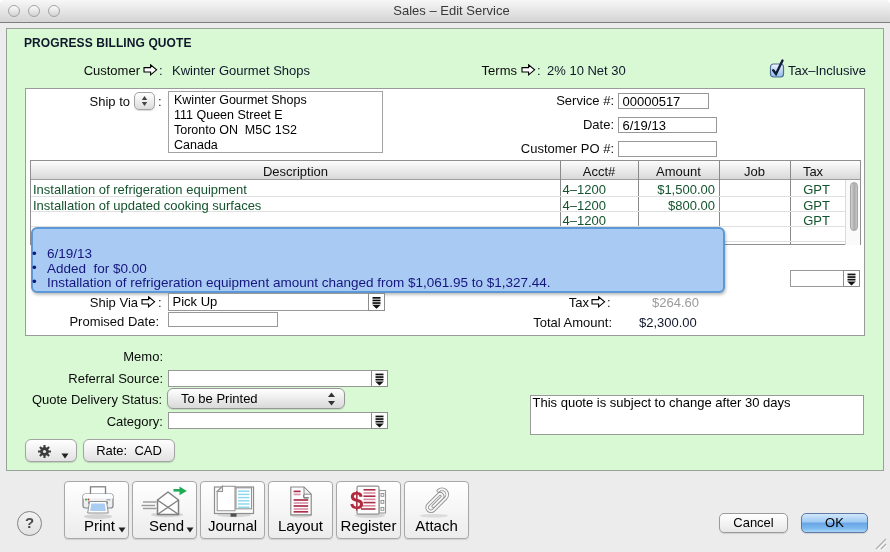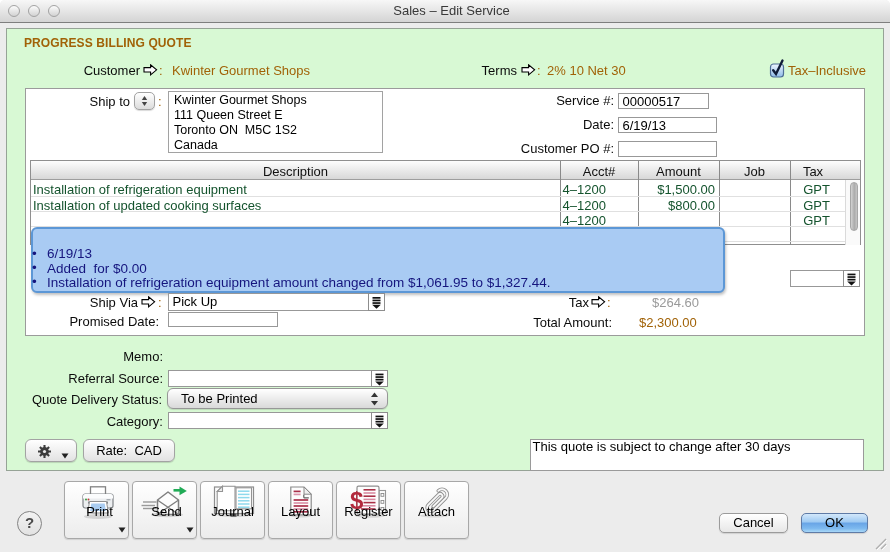--- a/index.html
+++ b/index.html
@@ -7,21 +7,21 @@
 .win { position:relative; width:890px; height:552px; background:#ececec; overflow:hidden; border-radius:5px 5px 0 0; }
 .abs { position:absolute; }
 .titlebar { position:absolute; left:0; top:0; width:890px; height:23px;
   background:linear-gradient(#f7f7f7, #d4d4d4); border-bottom:1px solid #7e7e7e; }
 .light { position:absolute; top:5px; width:12px; height:12px; border-radius:50%;
   background:linear-gradient(#fcfcfc, #d2d2d2); border:1px solid #a2a2a2; }
 .title { position:absolute; left:0; top:0; width:890px; height:22px; line-height:22px;
   text-align:center; font-size:13px; color:#383838;padding-left:13px; }
 .green { position:absolute; left:6px; top:28px; width:878px; height:443px;
   background:#d8f9d4; border:1px solid #96a396; }
-.lbl { position:absolute; font-size:13px; color:#a16207; white-space:nowrap; }
+.lbl { position:absolute; font-size:13px; color:#0f172a; white-space:nowrap; }
 .rlbl { position:absolute; font-size:13px; color:#0b0b0b; white-space:nowrap; text-align:right; }
 .field { position:absolute; background:#fff; border:1px solid #989898; font-size:13px; color:#000; }
 .field .t { position:absolute; left:3.5px; top:0px; white-space:nowrap; }
 .formbox { position:absolute; left:25px; top:88px; width:840px; height:248px; background:#fff; border:1px solid #9b9b9b; }
 .table { position:absolute; left:30px; top:160px; width:831px; height:85px; border:1px solid #8f8f8f; background:#fff; }
 .thead { position:absolute; left:0; top:0; width:829px; height:19px;
   background:linear-gradient(#fdfdfd,#d8d8d8); border-bottom:1px solid #9e9e9e; }
 .th { position:absolute; top:3px; font-size:13px; color:#111; text-align:center; }
 .vline { position:absolute; top:0; width:1px; background:#8a8a8a; }
 .hline { position:absolute; height:1px; background:#e0e0e0; }
@@ -31,35 +31,35 @@
   background:linear-gradient(90deg,#d3d3d3,#ababab 55%,#c6c6c6); border:1px solid #a6a6a6; }
 .bluebox { position:absolute; left:31px; top:227px; width:694px; height:66px;
   background:#a9cbf3; border:2px solid #5c97d6; border-radius:6px;
   box-shadow:1px 2px 3px rgba(0,0,0,0.25); }
 .bb { position:absolute; font-size:13.5px; color:#15157e; white-space:nowrap; }
 .dseg { display:inline-block; width:4.6px; height:1.5px; background:#15157e; margin-right:1.9px; vertical-align:3.2px; }
 .lbtn { position:absolute; background:#fff; border:1px solid #8d8d8d; }
 .tbtn { position:absolute; top:481px; width:65px; height:58px; border-radius:4px;
   background:linear-gradient(#ffffff,#ececec); border:1px solid #a8a8a8;
   box-shadow:0 1px 1px rgba(0,0,0,0.12); }
-.tlab { position:absolute; left:0; bottom:19px; width:100%; text-align:center; font-size:13px; color:#000;margin-top:48px; }
+.tlab { position:absolute; left:0; bottom:4px; width:100%; text-align:center; font-size:15px; color:#000;margin-top:48px; }
 .smallbtn { position:absolute; height:23px; border-radius:6px;
   background:linear-gradient(#ffffff,#e2e2e2); border:1px solid #a3a3a3;
   box-shadow:0 1px 1px rgba(0,0,0,0.15); font-size:13px; color:#000; text-align:center; }
 .cancel { position:absolute; left:719px; top:513px; width:69px; height:20px; border-radius:5px;
   background:linear-gradient(#ffffff,#e7e7e7); border:1px solid #9b9b9b; font-size:13px;
   text-align:center; line-height:18px; box-shadow:0 1px 1px rgba(0,0,0,0.12); }
 .ok { position:absolute; left:801px; top:513px; width:67px; height:20px; border-radius:5px;
   background:linear-gradient(#d3e8fb 0%, #9dc9f2 45%, #68a4e6 50%, #7db9ef 80%, #a8d7f7 100%);
   border:1px solid #5f7ba6; font-size:13px; text-align:center; line-height:18px;
   box-shadow:0 1px 1px rgba(0,0,0,0.12); }
 .help { position:absolute; left:17px; top:511px; width:25px; height:25px; border-radius:50%;
   border:1.6px solid #838383; background:linear-gradient(#f2f2f2,#e2e2e2); text-align:center;
   line-height:22px; font-size:15px; font-weight:bold; color:#4a4a4a; }
-.popup { position:absolute; left:167px; top:388px; width:221px; height:21px; border-radius:6px;
+.popup { position:absolute; left:167px; top:388px; width:178px; height:21px; border-radius:6px;
   background:linear-gradient(#ffffff,#d9d9d9); border:1px solid #979797;
   box-shadow:0 1px 1px rgba(0,0,0,0.12); font-size:13px; }
 .addr { position:absolute; left:168px; top:91px; width:215px; height:62px; background:#fff;
   border:1px solid #a2a2a2; font-size:12.5px; line-height:15px; padding:1px 0 0 5px; }
 .stepper { position:absolute; left:134px; top:92px; width:21px; height:18px; border-radius:5px;
   background:linear-gradient(#ffffff,#dcdcdc); border:1px solid #a2a2a2;
   box-shadow:0 1px 1px rgba(0,0,0,0.15); }
 </style></head>
 <body>
 <div class="win">
@@ -207,21 +207,21 @@
   </div>
   <div class="rlbl" style="right:727px; top:414px;">Category:</div>
   <div class="field" style="left:168px; top:412px; width:204px; height:17px;"></div>
   <div class="lbtn" style="left:371px; top:412px; width:17px; height:17px;"><svg width="15" height="15" viewBox="0 0 15 15">
         <rect x="3.5" y="2.6" width="8" height="1.7" fill="#111"></rect>
         <rect x="3.5" y="5.2" width="8" height="1.7" fill="#111"></rect>
         <rect x="3.5" y="7.8" width="8" height="1.7" fill="#111"></rect>
         <path d="M3.2 10.4 h8.6 L7.5 14.4 z" fill="#111"></path>
       </svg></div>
 
-  <div class="field" style="left:530px; top:395px; width:334px; height:32px; border-color:#9a9a9a;margin-top:44px;">
+  <div class="field" style="left:530px; top:395px; width:334px; height:40px; border-color:#9a9a9a;">
       <span style="position:absolute; left:1.5px; top:-1px; font-size:13px;">This quote is subject to change after 30 days</span>
     </div>
 
   <div class="smallbtn" style="left:25px; top:439px; width:52px;">
     <svg style="position:absolute; left:11px; top:4px;" width="15" height="15" viewBox="0 0 15 15">
       <g fill="#3c3c3c">
           <circle cx="7.5" cy="7.5" r="4.4"></circle>
       <g stroke="#3c3c3c" stroke-width="2.1">
         <path d="M7.5 1 V14 M1 7.5 H14 M2.9 2.9 L12.1 12.1 M12.1 2.9 L2.9 12.1"></path>
       </g>

